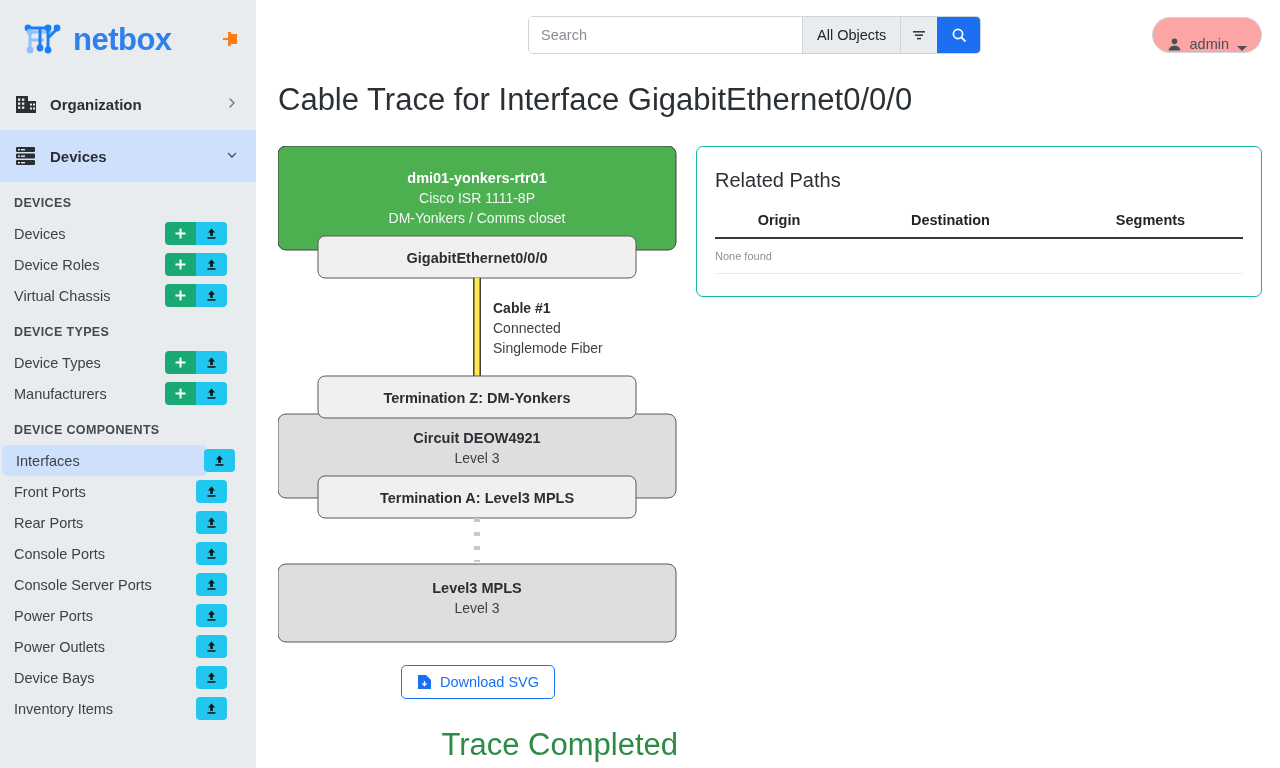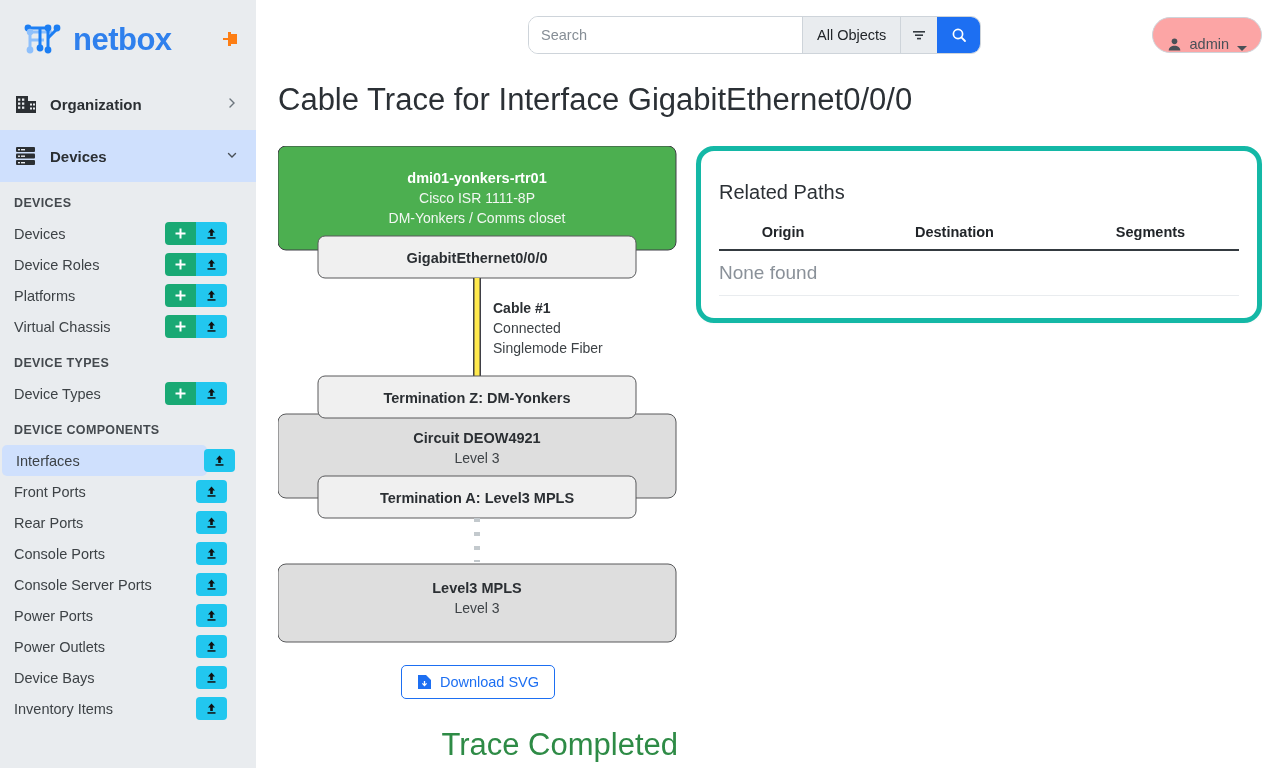--- a/index.html
+++ b/index.html
@@ -82,21 +82,21 @@
   .main { flex: 1; height: 768px; background: #fff; position: relative; overflow: hidden; }
   .topbar {
     height: 70px; display: flex; align-items: center;
     padding: 0 18px;
   }
   .search-wrap {
     display: flex; align-items: stretch;
     margin-left: 254px;
     height: 38px;
     border: 1px solid #ced4da;
-    border-radius: 10px;
+    border-radius: 5px;
     overflow: hidden;
     background: #fff;
   }
   .search-input {
     width: 273px; border: none; outline: none;
     font-size: 14.5px; padding: 0 12px; color: #212529;
     font-family: "Liberation Sans", sans-serif;
     background: #fff;
   }
   .search-input::placeholder { color: #868e96; }
@@ -141,32 +141,32 @@
     font-family: "Liberation Sans", sans-serif;
   }
   .trace-status {
     text-align: right; margin-top: 28px;
     font-size: 31px; color: #2e8b46; font-weight: 400;
   }
 
   
   .paths-col { flex: 1; }
   .card {
-    border: 5px solid #14b8a6; border-radius: 18px;
-    background: #fff; padding: 30px 18px 22px 18px;
+    border: 1px solid #14b8a6; border-radius: 7px;
+    background: #fff; padding: 22px 18px 22px 18px;
     box-shadow: 0 1px 2px rgba(0,0,0,0.03);
   }
   .card-title { font-size: 20px; font-weight: 400; color: #2b3035; margin-bottom: 20px; }
   table.paths { width: 100%; border-collapse: collapse; }
   table.paths th {
     text-align: center; font-size: 14.5px; font-weight: 700; color: #212529;
     padding: 0 0 9px 0; border-bottom: 2px solid #343a40;
   }
   table.paths td {
-    font-size: 19px; color: #8a9199; padding: 11px 0;
+    font-size: 11px; color: #8a9199; padding: 11px 0;
     border-bottom: 1px solid #e9ecef;
   }
   .col-origin { width: 128px; }
   .col-dest { width: 215px; }
 </style>
 </head>
 <body>
 
 <div class="app">
 
@@ -271,56 +271,56 @@
             </button>
             <button class="mini-btn mini-up">
               <svg viewBox="0 0 13 13">
                 <path d="M6.5 1.5 L10 5.5 H7.8 V9 H5.2 V5.5 H3 Z" fill="#111"></path>
                 <rect x="2.5" y="10.2" width="8" height="1.5" fill="#111"></rect>
               </svg>
             </button>
           </div>
         </div>
         <div class="nav-row">
-          <span class="nrlabel">Platforms</span>
+          <span class="nrlabel">Virtual Chassis</span>
           <div class="btn-pair">
             <button class="mini-btn mini-add">
               <svg viewBox="0 0 13 13">
                 <rect x="5.5" y="1.5" width="2" height="10" fill="#fff"></rect>
                 <rect x="1.5" y="5.5" width="10" height="2" fill="#fff"></rect>
               </svg>
             </button>
             <button class="mini-btn mini-up">
               <svg viewBox="0 0 13 13">
                 <path d="M6.5 1.5 L10 5.5 H7.8 V9 H5.2 V5.5 H3 Z" fill="#111"></path>
                 <rect x="2.5" y="10.2" width="8" height="1.5" fill="#111"></rect>
               </svg>
             </button>
           </div>
         </div>
-        <div class="nav-row">
-          <span class="nrlabel">Virtual Chassis</span>
+        <div class="section-head">DEVICE TYPES</div>
+        <div class="nav-row">
+          <span class="nrlabel">Device Types</span>
           <div class="btn-pair">
             <button class="mini-btn mini-add">
               <svg viewBox="0 0 13 13">
                 <rect x="5.5" y="1.5" width="2" height="10" fill="#fff"></rect>
                 <rect x="1.5" y="5.5" width="10" height="2" fill="#fff"></rect>
               </svg>
             </button>
             <button class="mini-btn mini-up">
               <svg viewBox="0 0 13 13">
                 <path d="M6.5 1.5 L10 5.5 H7.8 V9 H5.2 V5.5 H3 Z" fill="#111"></path>
                 <rect x="2.5" y="10.2" width="8" height="1.5" fill="#111"></rect>
               </svg>
             </button>
           </div>
         </div>
-        <div class="section-head">DEVICE TYPES</div>
-        <div class="nav-row">
-          <span class="nrlabel">Device Types</span>
+        <div class="nav-row">
+          <span class="nrlabel">Manufacturers</span>
           <div class="btn-pair">
             <button class="mini-btn mini-add">
               <svg viewBox="0 0 13 13">
                 <rect x="5.5" y="1.5" width="2" height="10" fill="#fff"></rect>
                 <rect x="1.5" y="5.5" width="10" height="2" fill="#fff"></rect>
               </svg>
             </button>
             <button class="mini-btn mini-up">
               <svg viewBox="0 0 13 13">
                 <path d="M6.5 1.5 L10 5.5 H7.8 V9 H5.2 V5.5 H3 Z" fill="#111"></path>

